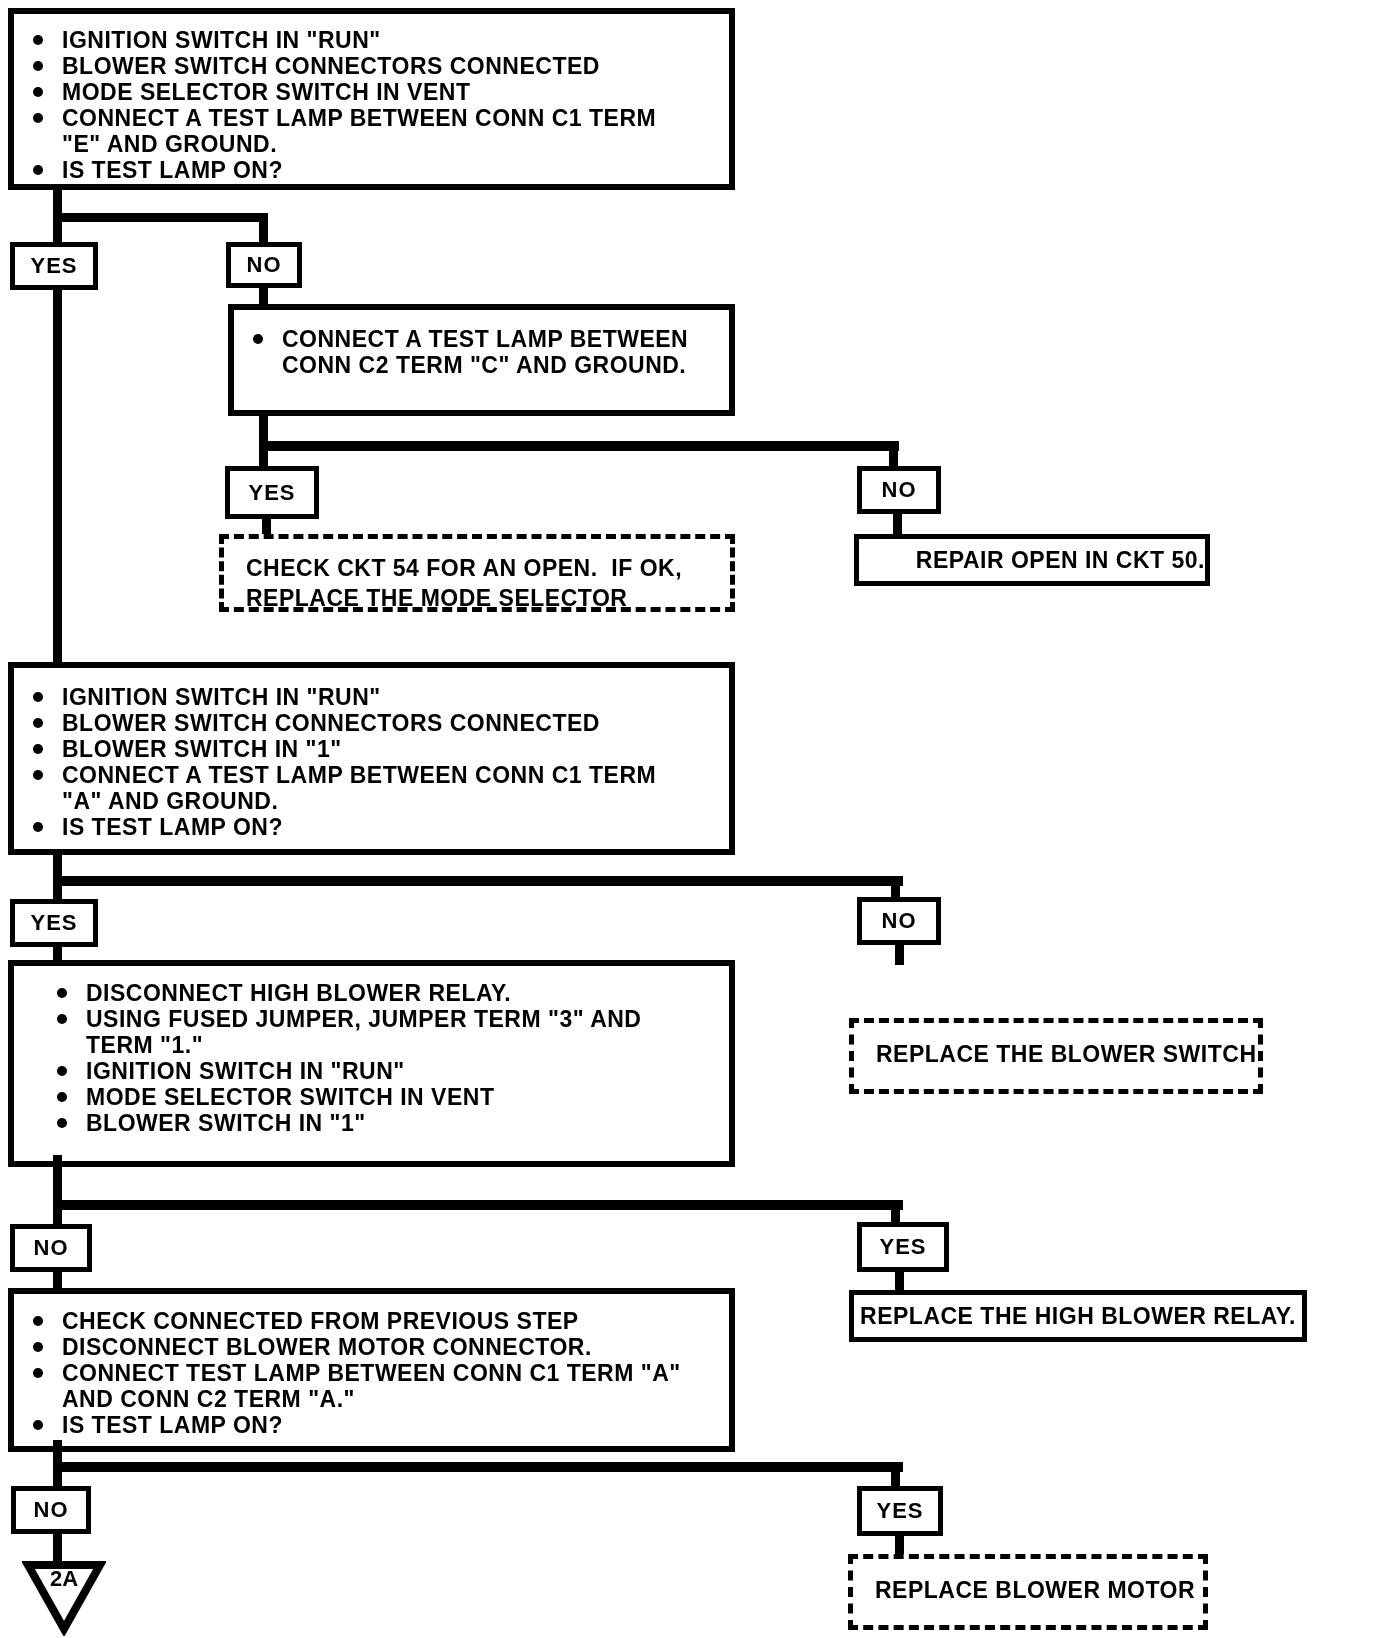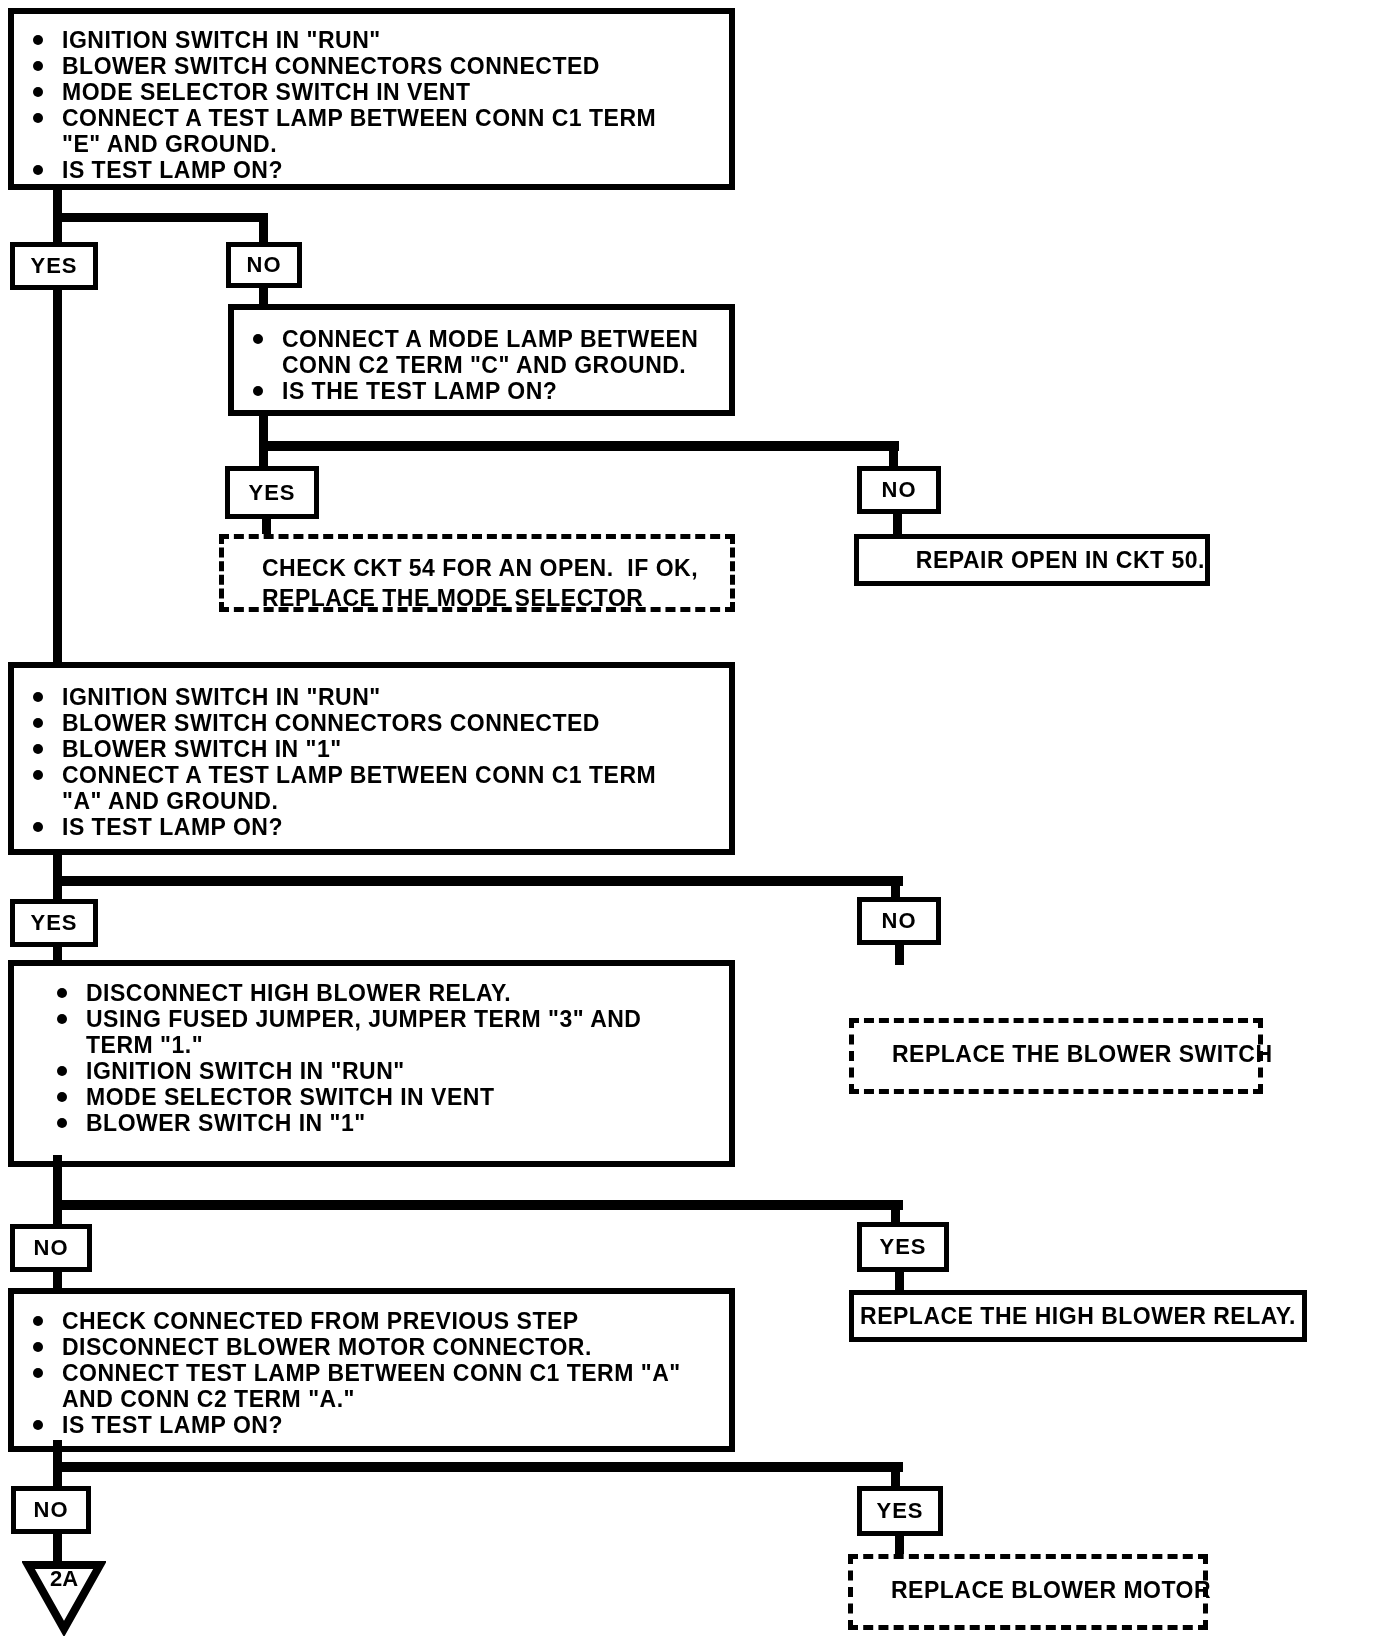--- a/index.html
+++ b/index.html
@@ -17,21 +17,21 @@
   .cont .dot::after{display:none;}
   .t{white-space:pre;}
   
   .dbox{position:absolute;border:5px solid #000;background:#fff;display:flex;align-items:center;justify-content:center;
         font-size:22px;letter-spacing:1px;box-sizing:content-box;}
   
   .term{position:absolute;border:5px solid #000;background:#fff;font-size:23px;letter-spacing:.5px;box-sizing:content-box;}
   .term.dashed{border-style:dashed;}
   .term.center{display:flex;align-items:center;justify-content:center;}
   .term .pad{padding:14px 8px 0 22px;line-height:30px;}
-  .term .pad .t{display:block;margin-left:16px;}
+  .term .pad .t{display:block;}
   
   .vline,.hline{position:absolute;background:#000;}
   svg text{font-family:"Liberation Sans",sans-serif;font-weight:bold;}
 </style>
 </head>
 <body>
 
 <div class="page">
 
   <div class="pbox" style="left:8px;top:8px;width:715px;height:170px;">
@@ -74,29 +74,25 @@
       <span>NO</span>
     </div>
 
   <div class="vline" style="left:53px;top:290px;width:9px;height:372px;"></div>
   <div class="vline" style="left:259px;top:288px;width:9px;height:16px;"></div>
 
   <div class="pbox" style="left:228px;top:304px;width:495px;height:100px;">
     <div class="inner" style="padding-top:16px;">
       <div class="line">
           <span class="dot"></span>
-          <span class="t">CONNECT A MODE LAMP BETWEEN</span>
+          <span class="t">CONNECT A TEST LAMP BETWEEN</span>
         </div>
       <div class="line cont">
           <span class="dot"></span>
           <span class="t">CONN C2 TERM "C" AND GROUND.</span>
-        </div>
-      <div class="line">
-          <span class="dot"></span>
-          <span class="t">IS THE TEST LAMP ON?</span>
         </div>
     </div>
   </div>
 
   <div class="vline" style="left:259px;top:416px;width:9px;height:50px;"></div>
   <div class="hline" style="left:259px;top:441px;width:640px;height:10px;"></div>
   <div class="vline" style="left:889px;top:441px;width:9px;height:25px;"></div>
 
   <div class="dbox" style="left:225px;top:466px;width:84px;height:43px;">
       <span>YES</span>

